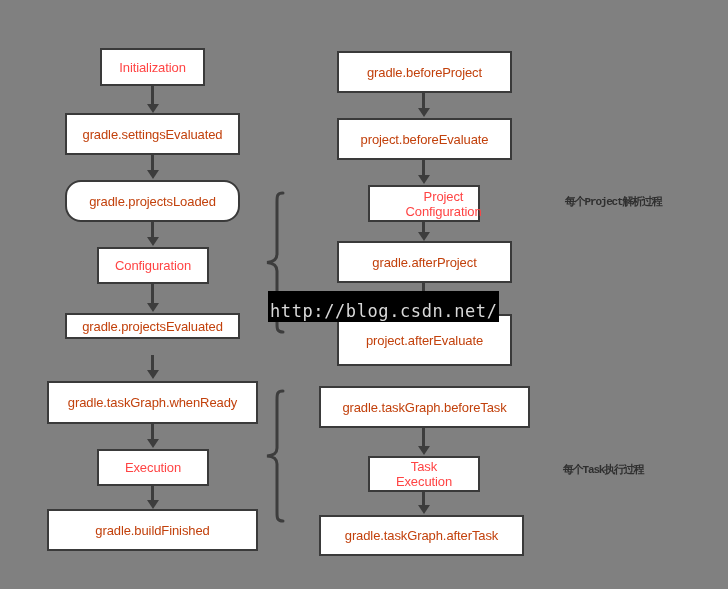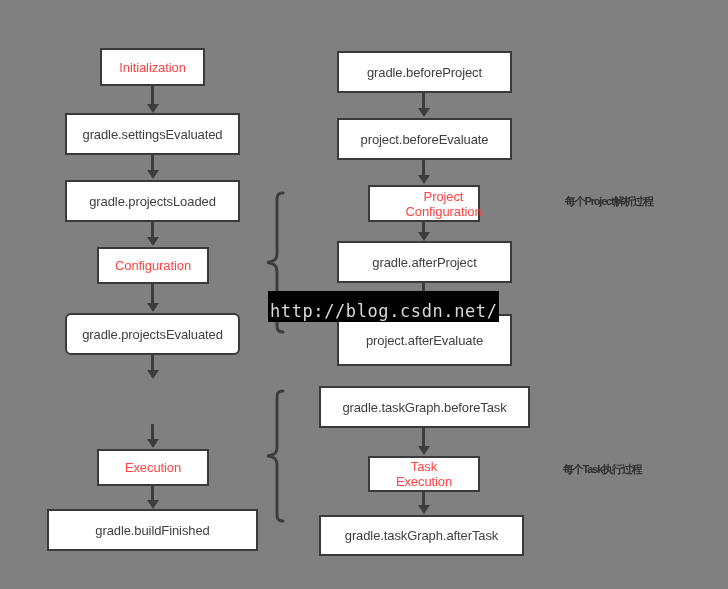--- a/index.html
+++ b/index.html
@@ -23,21 +23,21 @@
     position: absolute;
     box-sizing: border-box;
     background: #ffffff;
     border: 2px solid #3a3a3a;
     display: flex;
     align-items: center;
     justify-content: center;
     text-align: center;
     font-size: 13px;
     line-height: 15px;
-    color: #404040;
+    color: #c2410c;
     letter-spacing: -0.1px;
     white-space: pre-line;
   }
   .node.phase {
     color: #ff4444;
   }
   .arrow {
     position: absolute;
     width: 3px;
     background: #3d3d3d;
@@ -57,21 +57,21 @@
   .brace {
     position: absolute;
     overflow: visible;
   }
   .brace svg {
     display: block;
     overflow: visible;
   }
   .side-label {
     position: absolute;
-    font-family: Liberation Sans, sans-serif;
+    font-family: Liberation Mono, monospace;
     font-size: 11px;
     font-weight: bold;
     color: #2f2f2f;
     white-space: nowrap;
     letter-spacing: -1.2px;
   }
   .watermark {
     position: absolute;
     background: #000000;
     color: #d9d9d9;
@@ -89,32 +89,33 @@
 <div id="canvas">
 
   <div class="node phase" style="left:100px; top:48px; width:105px; height:38px;">Initialization</div>
 
   <div class="arrow" style="left:151px; top:86px; height:19px;"></div>
 
   <div class="node" style="left:65px; top:113px; width:175px; height:42px;">gradle.settingsEvaluated</div>
 
   <div class="arrow" style="left:151px; top:155px; height:16px;"></div>
 
-  <div class="node" style="left:65px; top:180px; width:175px; height:42px;">gradle.projectsLoaded</div>
+  <div class="node" style="left:65px; top:180px; width:175px; height:42px;border-radius:16px;">gradle.projectsLoaded</div>
 
   <div class="arrow" style="left:151px; top:222px; height:16px;"></div>
 
   <div class="node phase" style="left:97px; top:247px; width:112px; height:37px;">Configuration</div>
 
   <div class="arrow" style="left:151px; top:284px; height:20px;"></div>
 
-  <div class="node" style="left:65px; top:313px; width:175px; height:42px;border-radius:6px;">gradle.projectsEvaluated</div>
+  <div class="node" style="left:65px; top:313px; width:175px; height:26px;">gradle.projectsEvaluated</div>
 
   <div class="arrow" style="left:151px; top:355px; height:16px;"></div>
 
+  <div class="node" style="left:47px; top:381px; width:211px; height:43px;">gradle.taskGraph.whenReady</div>
 
   <div class="arrow" style="left:151px; top:424px; height:16px;"></div>
 
   <div class="node phase" style="left:97px; top:449px; width:112px; height:37px;">Execution</div>
 
   <div class="arrow" style="left:151px; top:486px; height:15px;"></div>
 
   <div class="node" style="left:47px; top:509px; width:211px; height:42px;">gradle.buildFinished</div>
 
   <div class="brace" style="left:263px; top:190px; width:24px; height:145px;">

